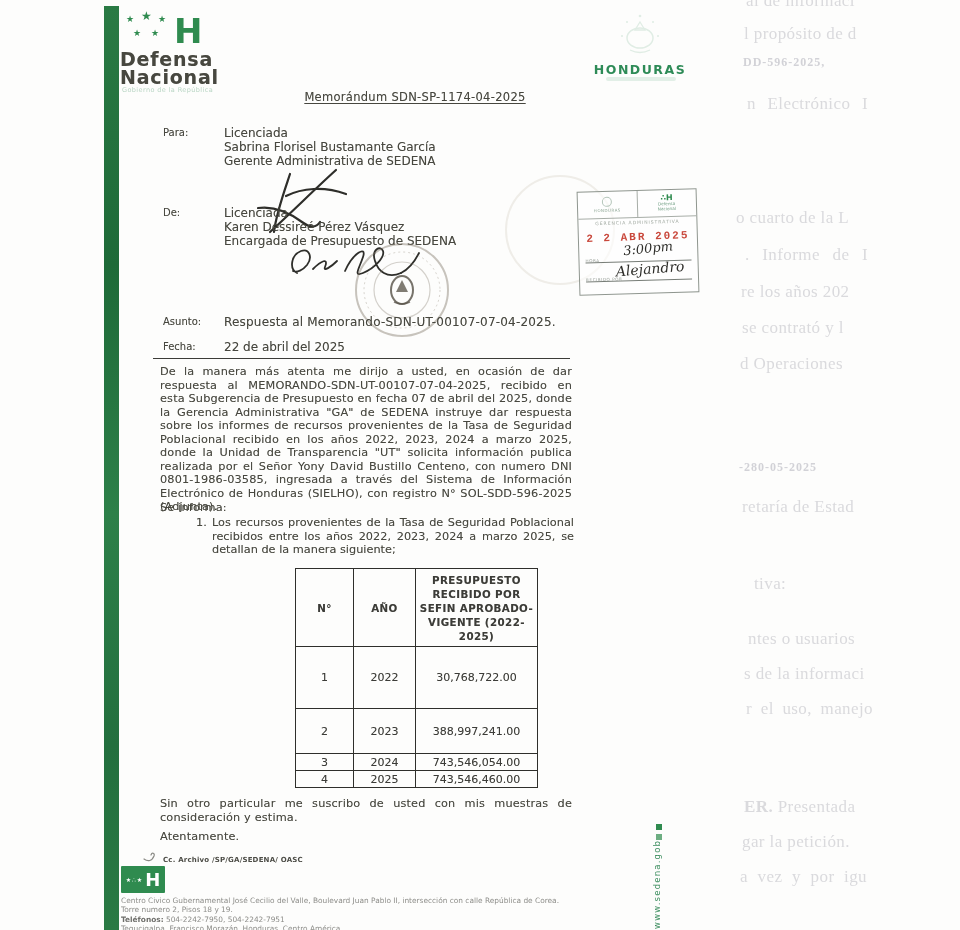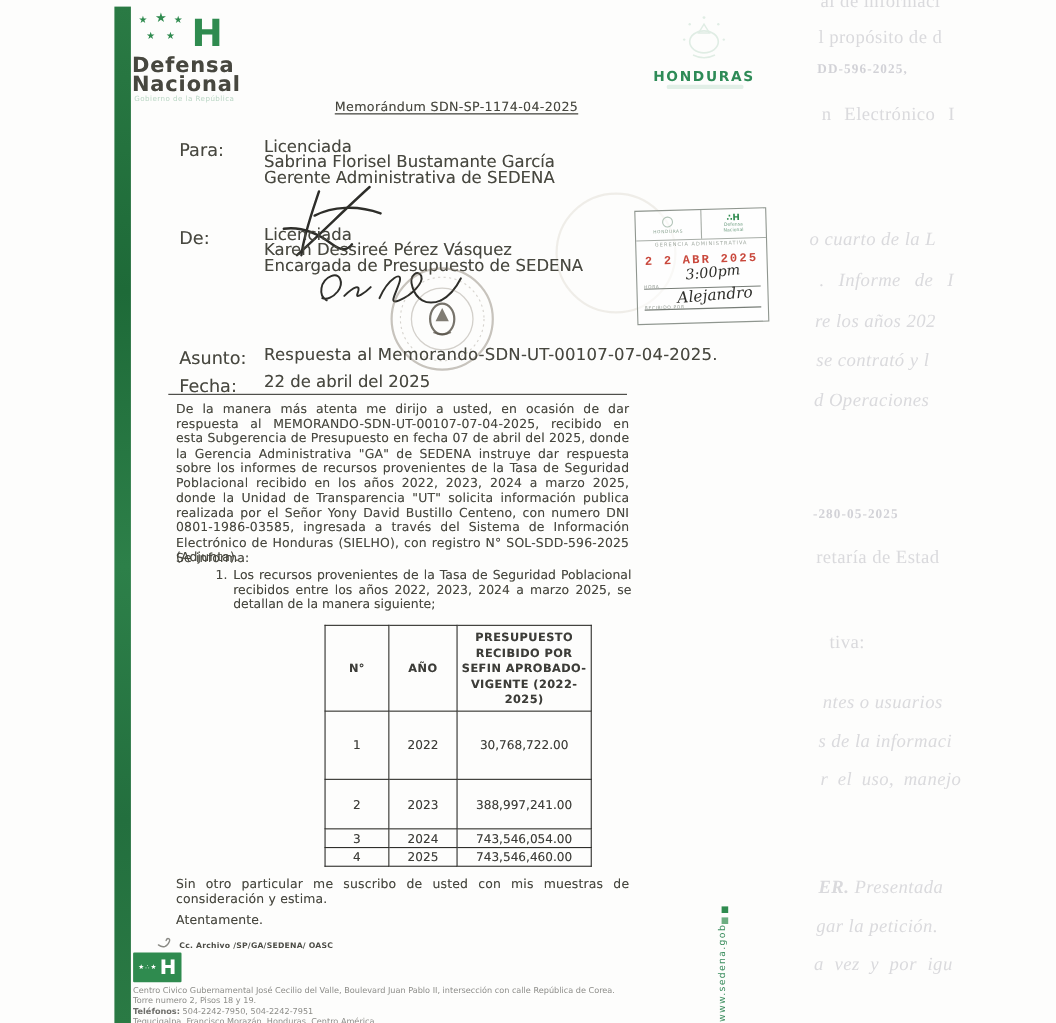--- a/index.html
+++ b/index.html
@@ -2,21 +2,21 @@
 <html><head>
 <meta charset="utf-8">
 <style>
   * { margin:0; padding:0; box-sizing:border-box; }
   body { background:#ffffff; font-family:"DejaVu Sans","Liberation Sans",sans-serif; }
   #canvas { position:relative; width:960px; height:930px; background:#fdfdfc; overflow:hidden; }
 
   
   .bl { position:absolute; font-family:"Liberation Serif","DejaVu Serif",serif; font-size:17px;
         color:#dadadd; white-space:nowrap; letter-spacing:.4px; }
-  .bl.i { font-style:italic; }
+  .bl.i { }
   .bl.b { font-weight:bold; font-size:12px; color:#d2d2d7; letter-spacing:1px; }
   .bl.i b { font-weight:bold;margin-top:24px; }
 
   
   .greenbar { position:absolute; left:104px; top:6px; width:15px; height:924px;
       background:linear-gradient(180deg,#2a7a44,#1e6a38 28%,#2d8049 55%,#236f3e 80%,#2a7a44); }
 
   
   .hlogo { position:absolute; left:124px; top:12px; width:110px; height:46px; }
   .hlogo .st { position:absolute; color:#2f8b4f; font-size:9px; line-height:9px; }
@@ -29,22 +29,22 @@
   .hn-crest { position:absolute; left:617px; top:12px; width:46px; height:48px; opacity:.55; }
   .hn-label { position:absolute; left:592px; top:62px; width:96px; text-align:center; font-size:12.5px;
               font-weight:bold; color:#2e8b57; letter-spacing:1.5px; }
   .hn-tag   { position:absolute; left:606px; top:77px; width:70px; height:4px; background:#e2efe7; border-radius:2px; }
 
   .memo-title { position:absolute; left:250px; top:90px; width:330px; text-align:center; font-size:11.5px;
       color:#3e3e3b; letter-spacing:.3px; text-decoration:underline; text-underline-offset:2px; }
 
   
   .doc { color:#47473f; text-shadow:0 0 .4px rgba(60,60,50,.35); }
-  .lbl { position:absolute; left:163px; font-size:16px; }
-  .val { position:absolute; left:240px; font-size:15px; line-height:13.8px; }
+  .lbl { position:absolute; left:163px; font-size:10px; }
+  .val { position:absolute; left:224px; font-size:12px; line-height:13.8px; }
   .hr  { position:absolute; left:153px; width:417px; border-top:1.6px solid #3c3c38; }
 
   .para { position:absolute; left:160px; width:412px; font-size:11.3px; line-height:13.5px;
           text-align:justify; letter-spacing:.15px; }
 
   
   .list { position:absolute; left:196px; top:516px; width:378px; display:flex; font-size:11.3px; line-height:13.5px; }
   .list .num { width:16px; flex:0 0 16px; }
   .list .txt { text-align:justify; }
 

